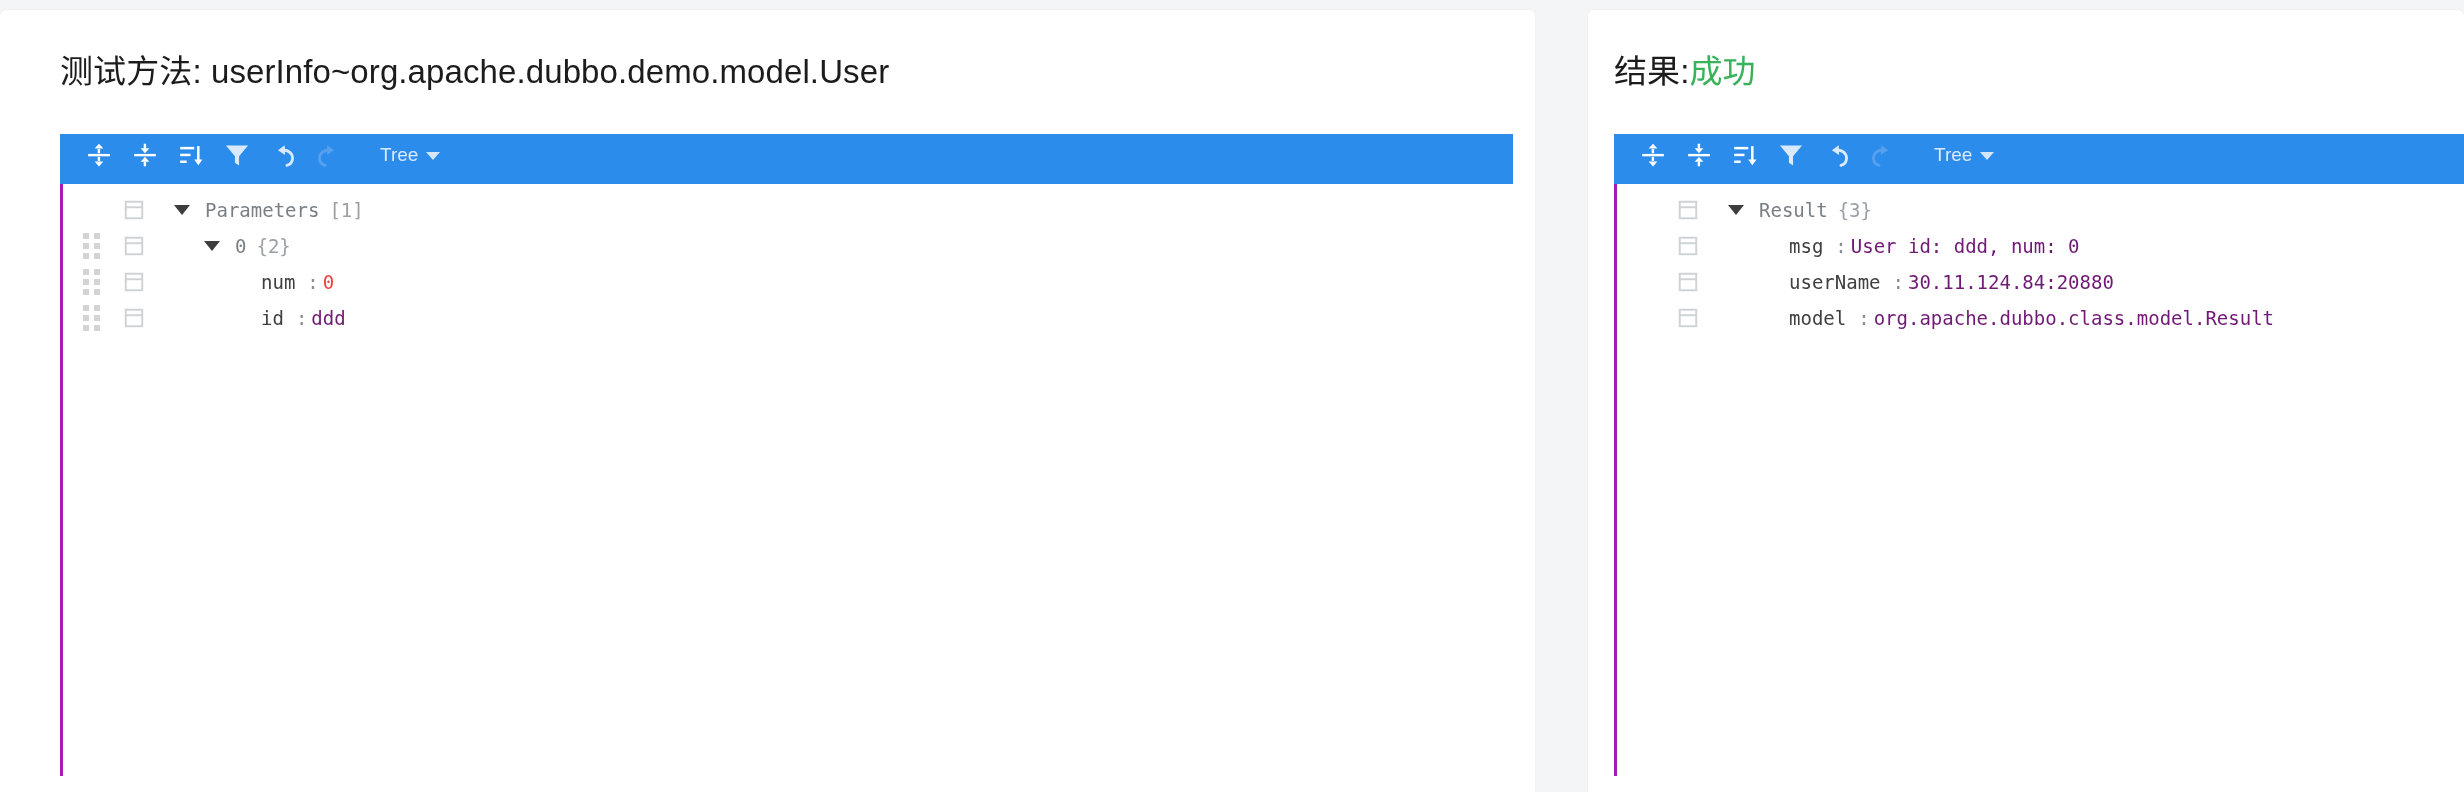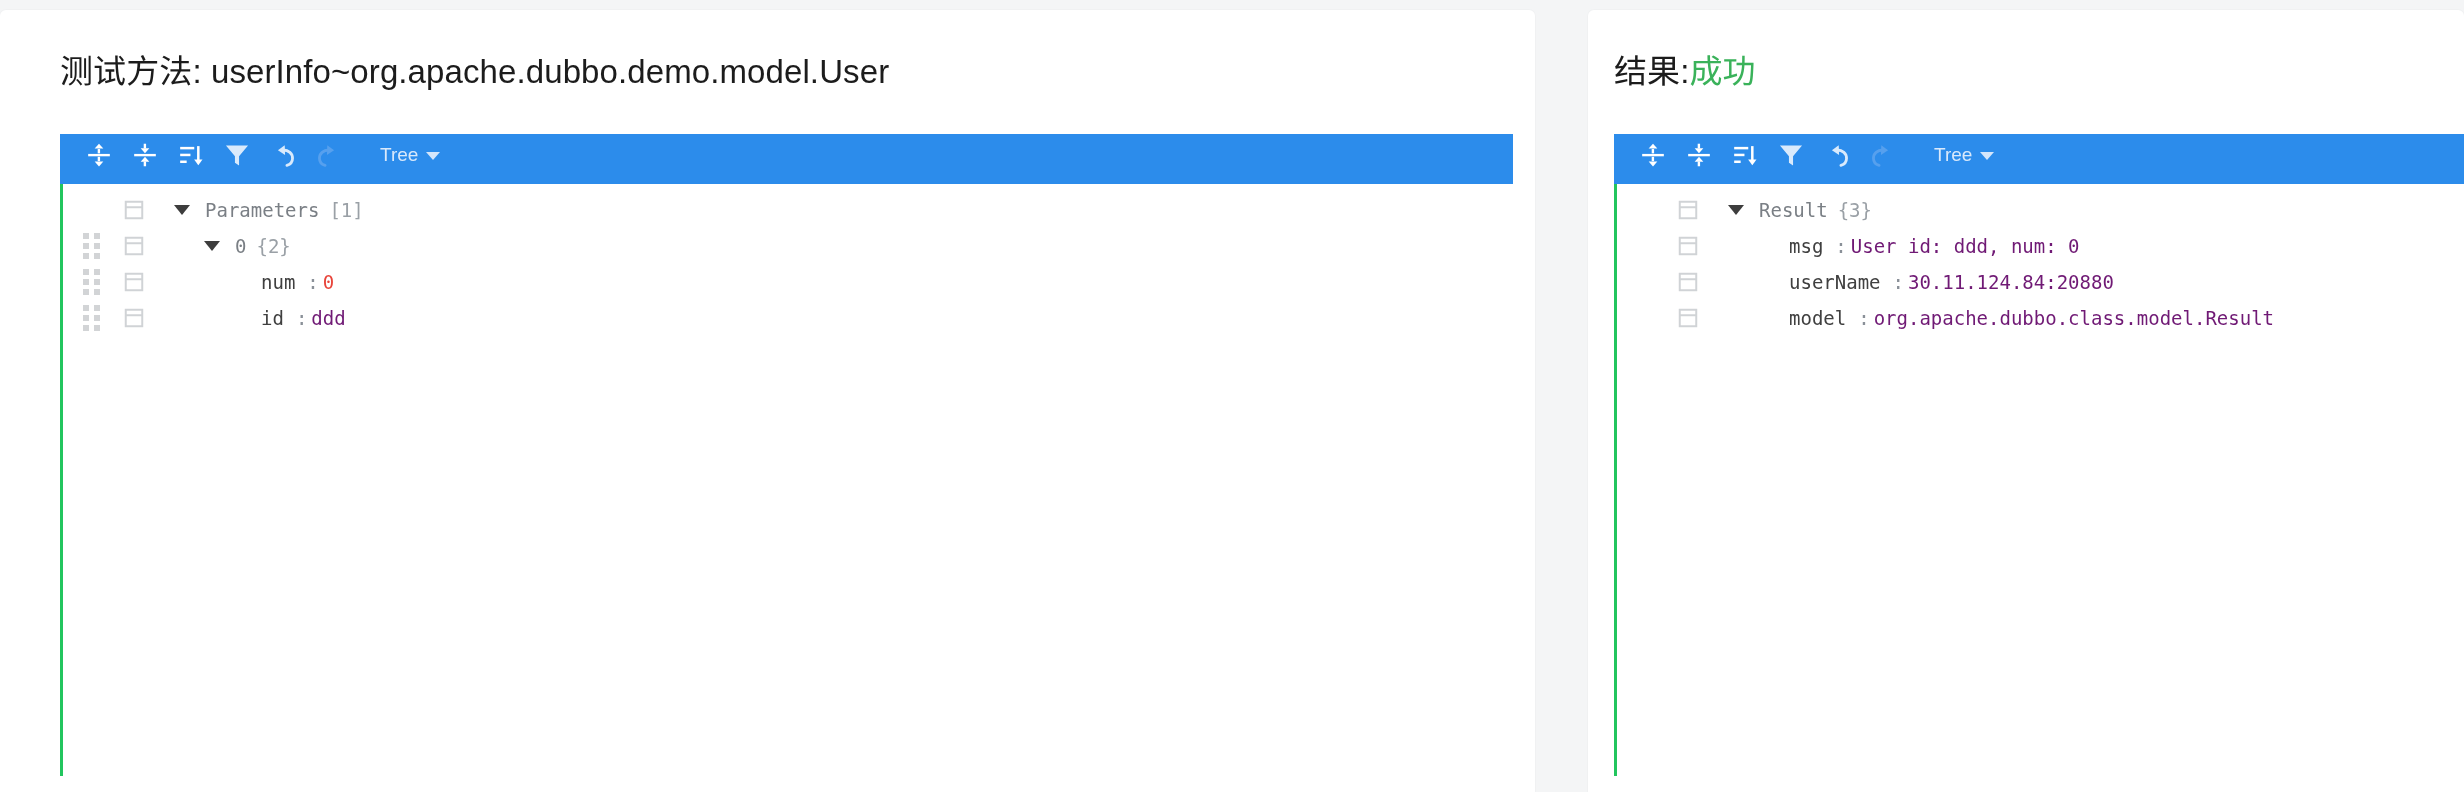--- a/index.html
+++ b/index.html
@@ -111,21 +111,21 @@
     width: 0; height: 0;
     border-left: 7px solid transparent;
     border-right: 7px solid transparent;
     border-top: 8px solid #d4e6fb;
     display: block;
     margin-top: 3px;
   }
 
   
   .tree-body {
-    border-left: 3px solid #22c55e;
+    border-left: 3px solid #a21caf;
     background: #ffffff;
     height: 592px;
     padding-top: 8px;
     overflow: hidden;
     font-family: "DejaVu Sans Mono", monospace;
   }
 
   .tree-row {
     display: flex;
     align-items: center;

